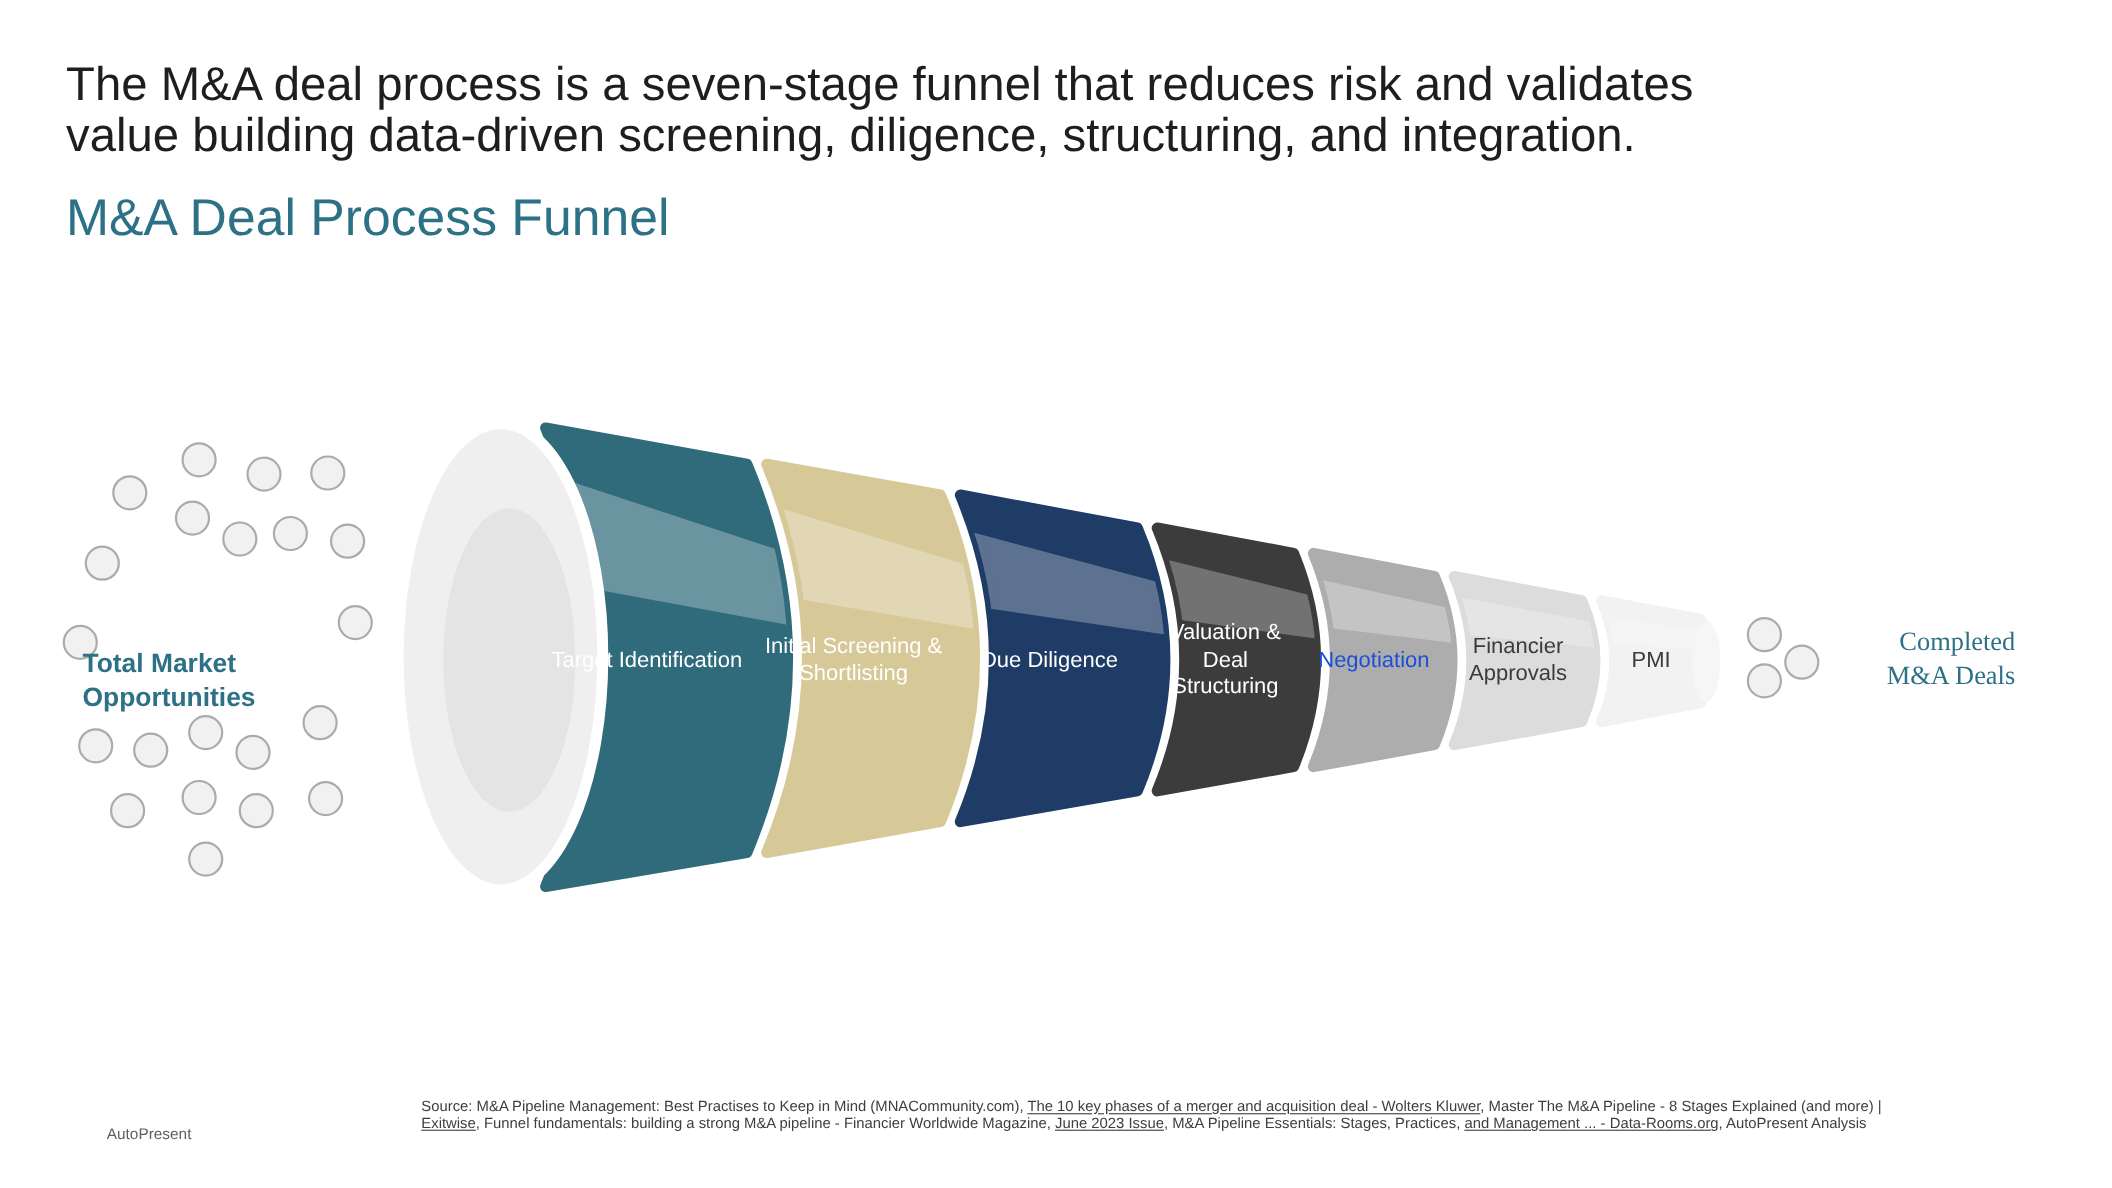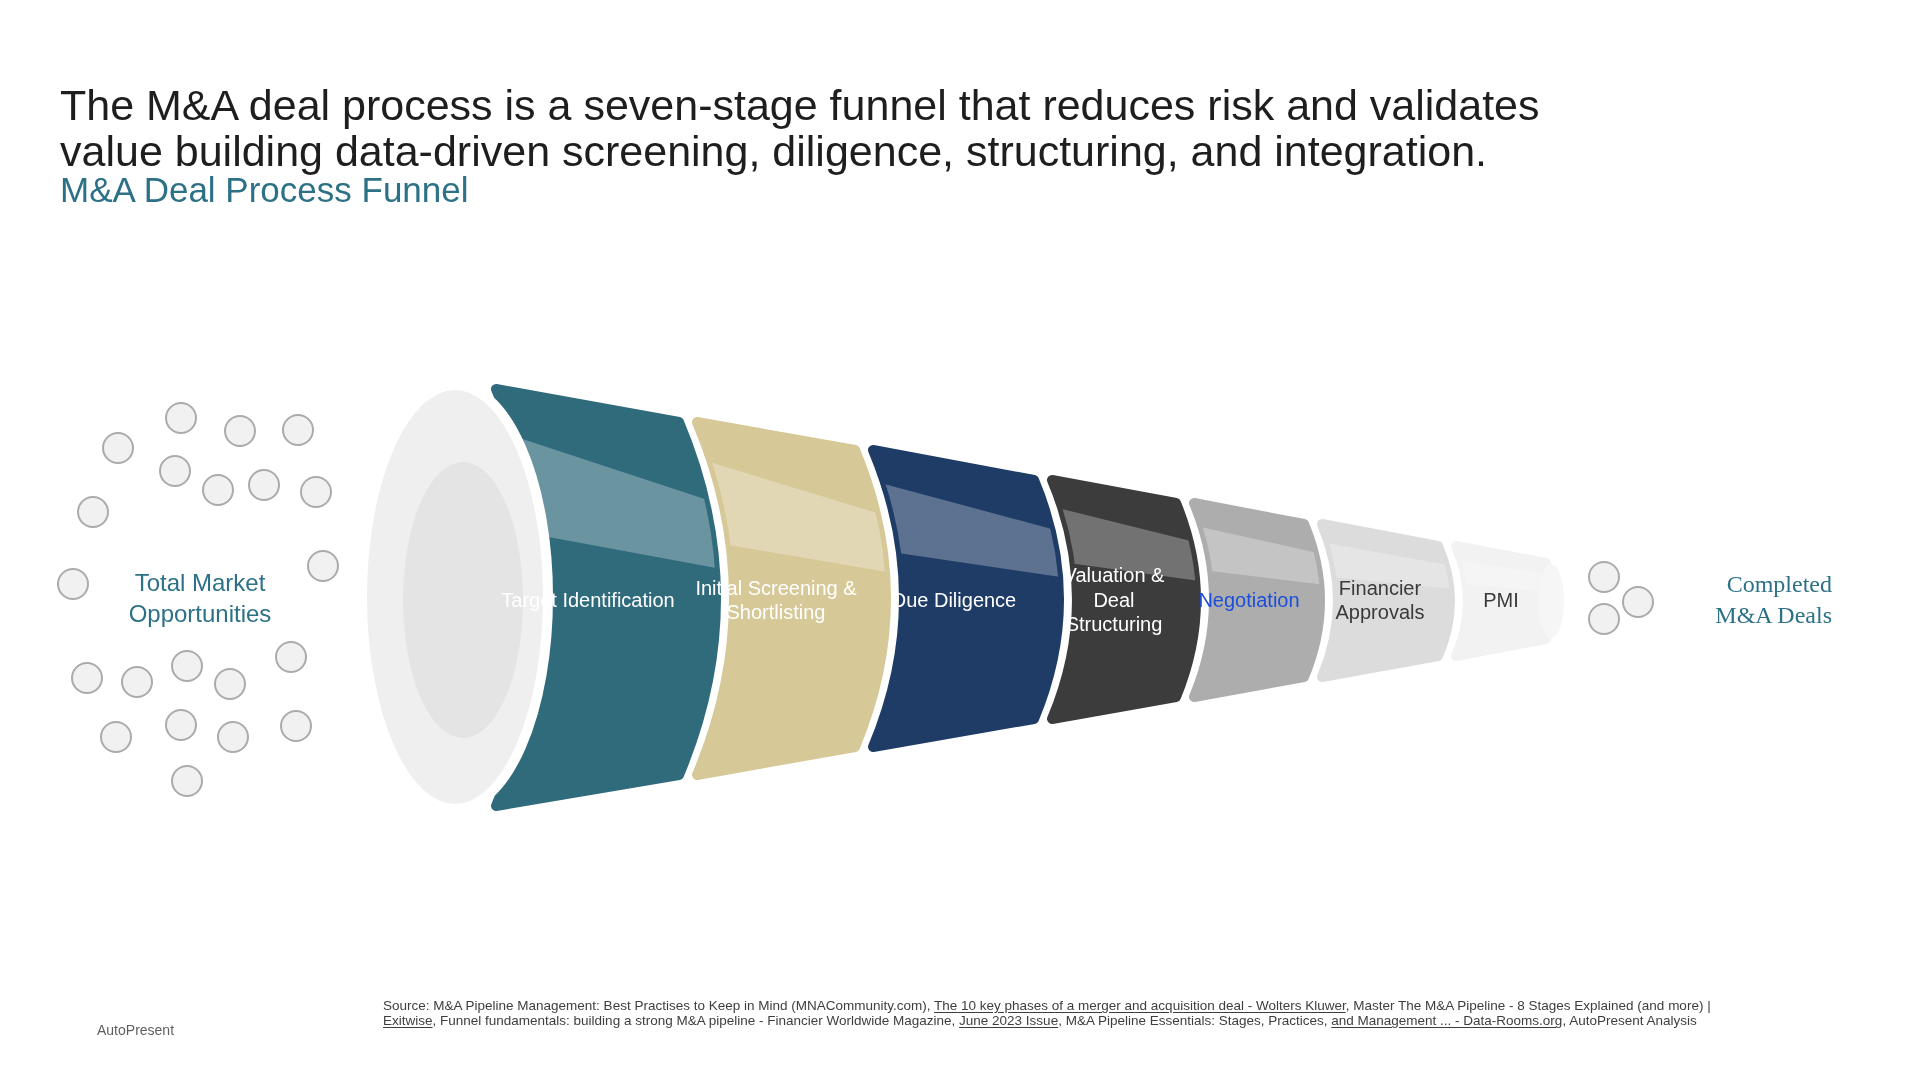--- a/index.html
+++ b/index.html
@@ -1,27 +1,27 @@
 <!DOCTYPE html>
 <html><head>
 <meta charset="utf-8">
 <style>
   html,body{margin:0;padding:0;background:#fff;}
   .slide{position:relative;width:1920px;height:1080px;background:#ffffff;overflow:hidden;
          font-family:"Liberation Sans",sans-serif;}
-  .title{position:absolute;left:60px;top:54px;font-size:43px;line-height:1.08;color:#1e1e1e;font-weight:400;margin-top:28px;}
+  .title{position:absolute;left:60px;top:54px;font-size:43px;line-height:1.08;color:#1e1e1e;font-weight:400;}
   .title div{white-space:nowrap;}
-  .subtitle{position:absolute;left:60px;top:170px;font-size:35px;font-weight:400;}
+  .subtitle{position:absolute;left:60px;top:170px;font-size:47px;font-weight:400;}
   .accent{color:#2d7186;}
   #funnel-svg{position:absolute;left:0;top:0;width:1920px;height:1080px;}
   #stage-labels{position:absolute;left:0;top:0;width:1920px;height:1080px;pointer-events:none;}
   .stage-label{position:absolute;top:515px;height:170px;display:flex;align-items:center;justify-content:center;
                text-align:center;font-size:20px;line-height:1.22;font-weight:400;}
   .side-label{position:absolute;font-size:24px;line-height:1.28;font-weight:400;}
-  .side-label.left{left:75px;width:250px;top:568px;text-align:center;}
+  .side-label.left{left:75px;width:250px;top:589px;font-weight:bold;}
   .side-label.right{left:1682px;width:150px;top:569px;text-align:right;font-family:Liberation Serif, serif;}
   .brand{position:absolute;left:57px;top:1022px;font-size:14px;color:#5f5f5f;margin-left:40px;}
   .source{position:absolute;left:383px;top:998px;width:1348px;font-size:13.5px;line-height:1.12;color:#3e3e3e;}
   .source .u{text-decoration:underline;text-underline-offset:2px;text-align:right;}
 </style>
 </head>
 <body>
 
 <div class="slide">
 

